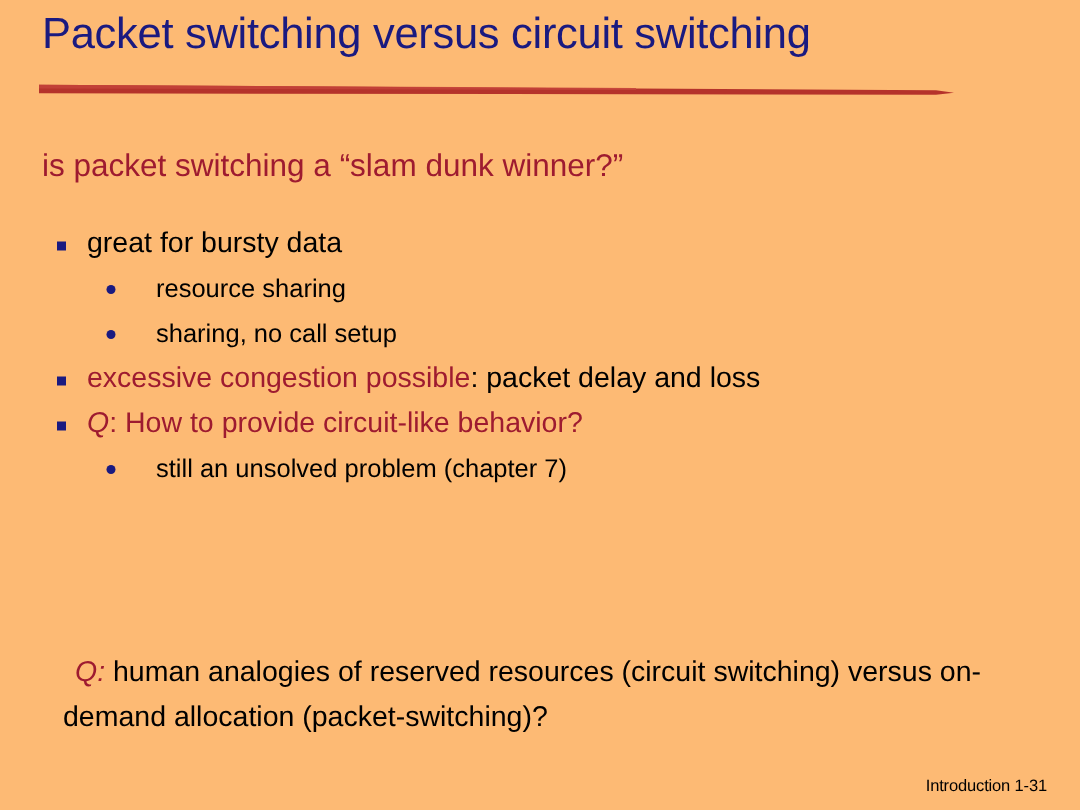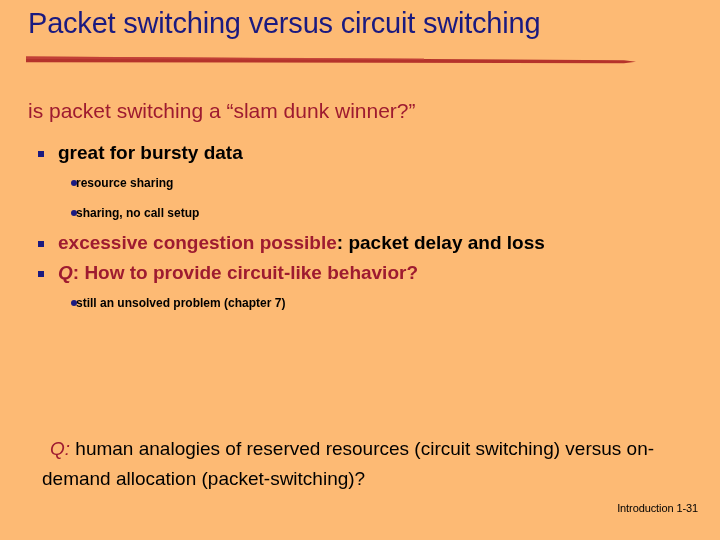--- a/index.html
+++ b/index.html
@@ -60,36 +60,35 @@
     font-size: 21px;
     line-height: 28px;
     color: #9e1b30;
     white-space: nowrap;
   }
 
   
   .body-list {
     position: absolute;
     left: 0;
-    top: 138px;
+    top: 148px;
     width: 700px;
-    font-weight: bold;
   }
   .li {
     position: relative;
     font-size: 19px;
     line-height: 30px;
     color: #000000;
   }
   .li.lvl1 {
     padding-left: 58px;
   }
   .li.lvl2 {
-    padding-left: 76px;
-    font-size: 12px;
+    padding-left: 104px;
+    font-size: 17px;
   }
   .marker {
     position: absolute;
     display: block;
   }
   .marker.sq {
     left: 38px;
     top: 13px;
     width: 6px;
     height: 6px;
@@ -121,21 +120,21 @@
     line-height: 30px;
     color: #000000;
     text-indent: 8px;
     margin-left: 14px;
   }
 
   
   .footer {
     position: absolute;
     right: 22px;
-    bottom: 26px;
+    bottom: 10px;
     font-size: 11px;
     color: #000000;
     letter-spacing: -0.1px;
   }
 </style>
 </head>
 <body>
 
 <div class="slide">
 

